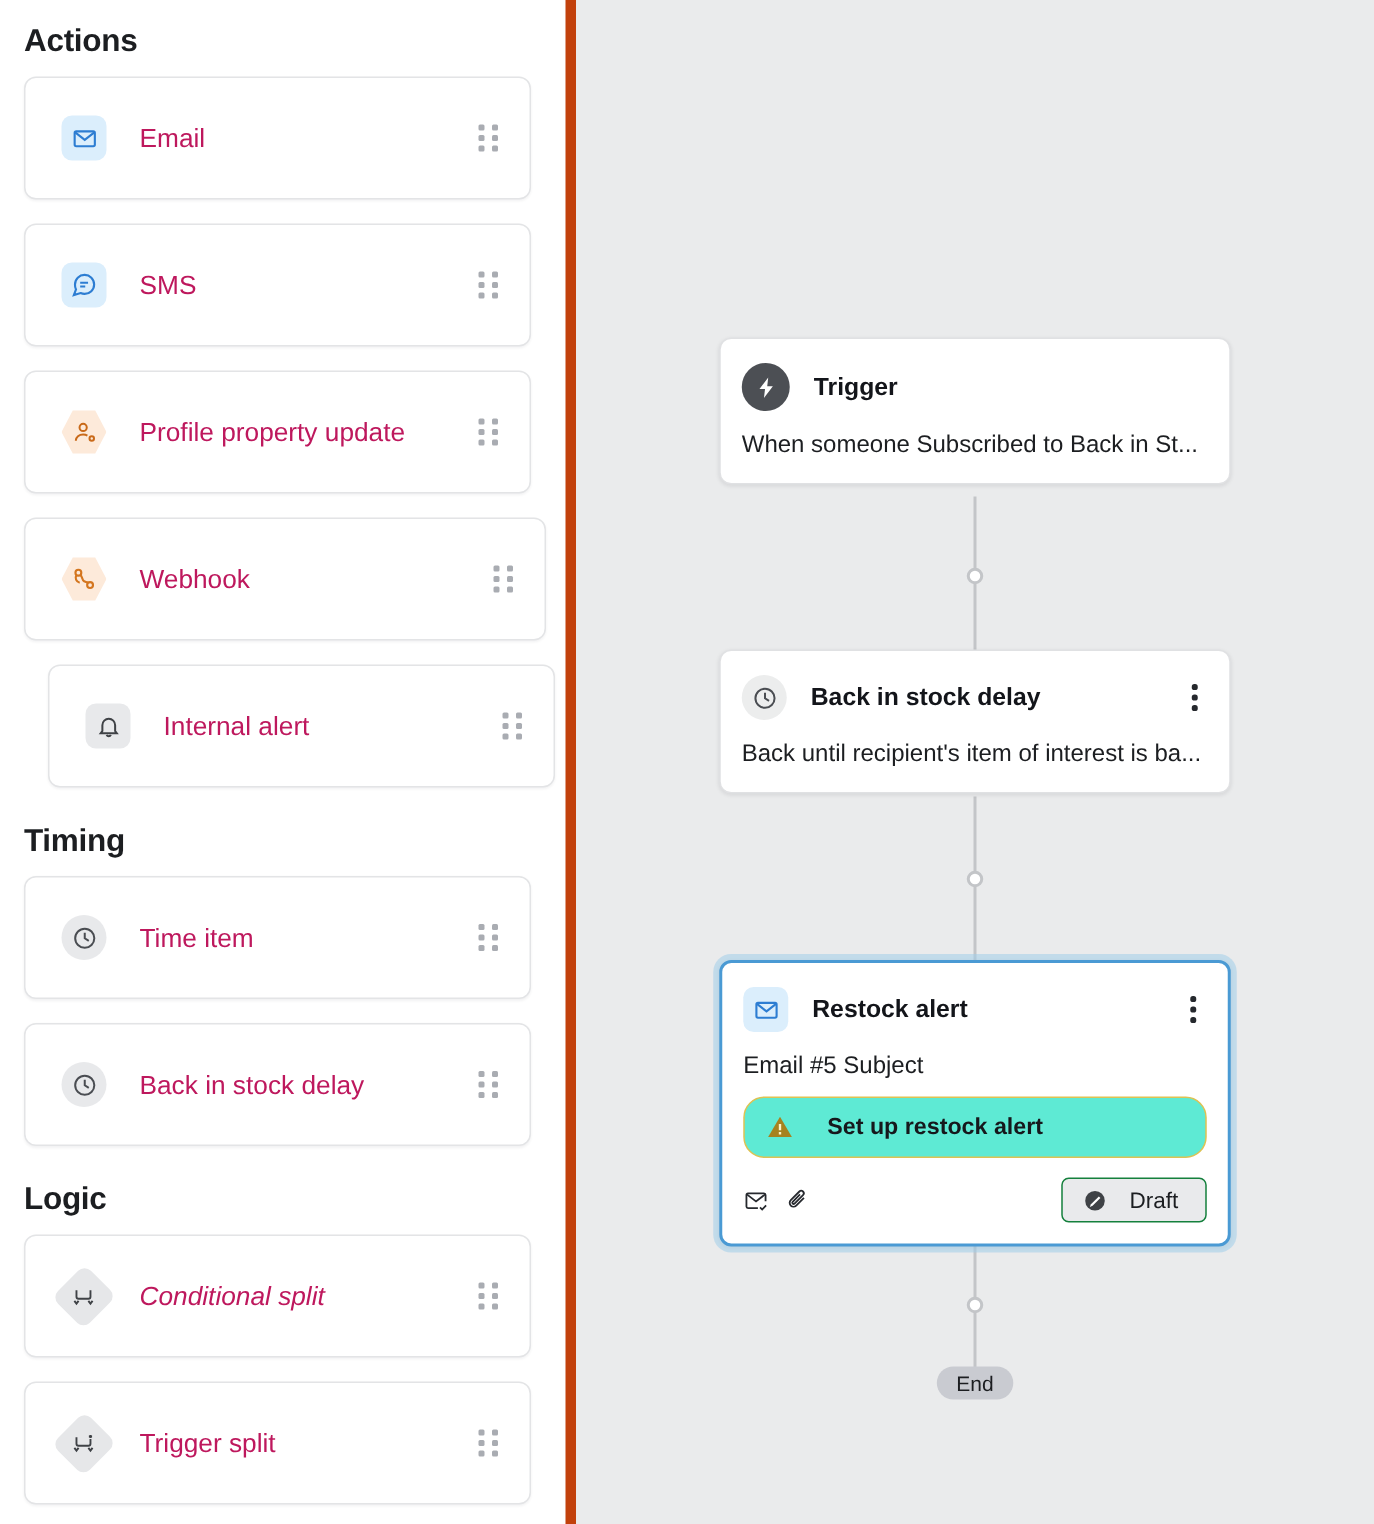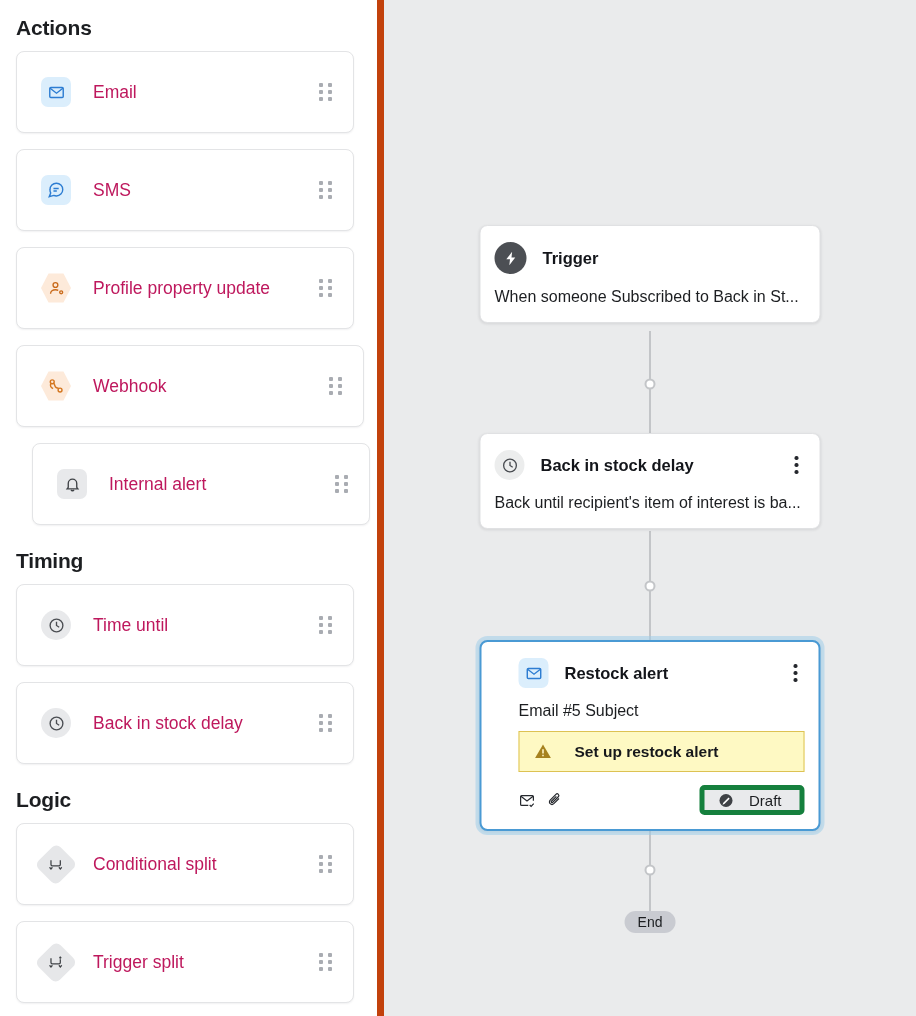--- a/index.html
+++ b/index.html
@@ -121,21 +121,20 @@
     transform: translateX(-50%);
     width: 341px;
     background: #ffffff;
     border: 1px solid #e0e1e3;
     border-radius: 8px;
     box-shadow: 0 1px 3px rgba(20,22,26,0.10);
   }
   .node.selected {
     border: 2px solid #4a9ad4;
     box-shadow: 0 0 0 4px rgba(160,205,233,0.55), 0 1px 3px rgba(20,22,26,0.10);
-    padding-left: 23px;
   }
   .node-head {
     display: flex;
     align-items: center;
     padding: 16px 14px 0 14px;
   }
   .node-head-icon { flex: 0 0 auto; display:flex; }
   .node-title {
     flex: 1 1 auto;
     margin-left: 16px;
@@ -171,23 +170,23 @@
   }
   .mail-badge {
     width: 30px; height: 30px; border-radius: 7px;
     background: #dbeefc;
     display:flex; align-items:center; justify-content:center;
   }
 
   .alert-banner {
     margin: 0 14px;
     height: 41px;
-    background: #fef9c3;
+    background: #5eead4;
     border: 1px solid #ddc253;
-    border-radius: 0;
+    border-radius: 14px;
     display: flex;
     align-items: center;
     padding-left: 14px;
     cursor: pointer;
   }
   .alert-text {
     margin-left: 22px;
     font-size: 15.5px;
     font-weight: bold;
     color: #16181c;
@@ -196,21 +195,21 @@
     display: flex;
     align-items: center;
     padding: 13px 14px 14px 14px;
   }
   .foot-icons { display:flex; align-items:center; gap: 11px; flex: 1 1 auto; }
   .status-badge {
     display: flex; align-items: center;
     height: 30px;
     padding: 0 18px 0 13px;
     background: #e9eaec;
-    border: 5px solid #15803d;
+    border: 1px solid #15803d;
     border-radius: 5px;
     cursor: pointer;
   }
   .status-label {
     margin-left: 14px;
     font-size: 15px;
     color: #1c1e21;
   }
   .end-pill {
     position: absolute;
@@ -341,21 +340,21 @@
 
     <div class="palette-card" style="position:absolute; left:16px; top:584px; width:338px;">
       <span class="palette-icon">
         <span class="chip-circle">
           <svg width="17" height="17" viewBox="0 0 24 24" fill="none" stroke="#4a4d52" stroke-width="1.9">
             <circle cx="12" cy="12" r="9"></circle>
               <path d="M12 6.8V12l3.8 2.4"></path>
           </svg>
         </span>
       </span>
-      <span class="palette-label">Time until</span>
+      <span class="palette-label">Time item</span>
       <span class="drag-dots">
           <i></i>
           <i></i>
           <i></i>
           <i></i>
           <i></i>
           <i></i>
         </span>
     </div>
 
@@ -374,21 +373,21 @@
           <i></i>
           <i></i>
           <i></i>
           <i></i>
           <i></i>
         </span>
     </div>
 
     <div class="section-title" style="position:absolute; left:16px; top:788px;">Logic</div>
 
-    <div class="palette-card" style="position:absolute; left:16px; top:823px; width:338px;">
+    <div class="palette-card" style="position:absolute; left:16px; top:823px; width:338px;font-style:italic;">
       <span class="palette-icon">
         <span class="chip-diamond">
           <svg width="16" height="16" viewBox="0 0 24 24" fill="none" stroke="#3f4246" stroke-width="1.9">
             <path d="M5 5v6.5a2 2 0 0 0 2 2h10a2 2 0 0 0 2-2V5"></path>
             <path d="M2.9 15.6L5 18.3l2.1-2.7"></path>
               <path d="M16.9 15.6L19 18.3l2.1-2.7"></path>
           </svg>
         </span>
       </span>
       <span class="palette-label">Conditional split</span>

